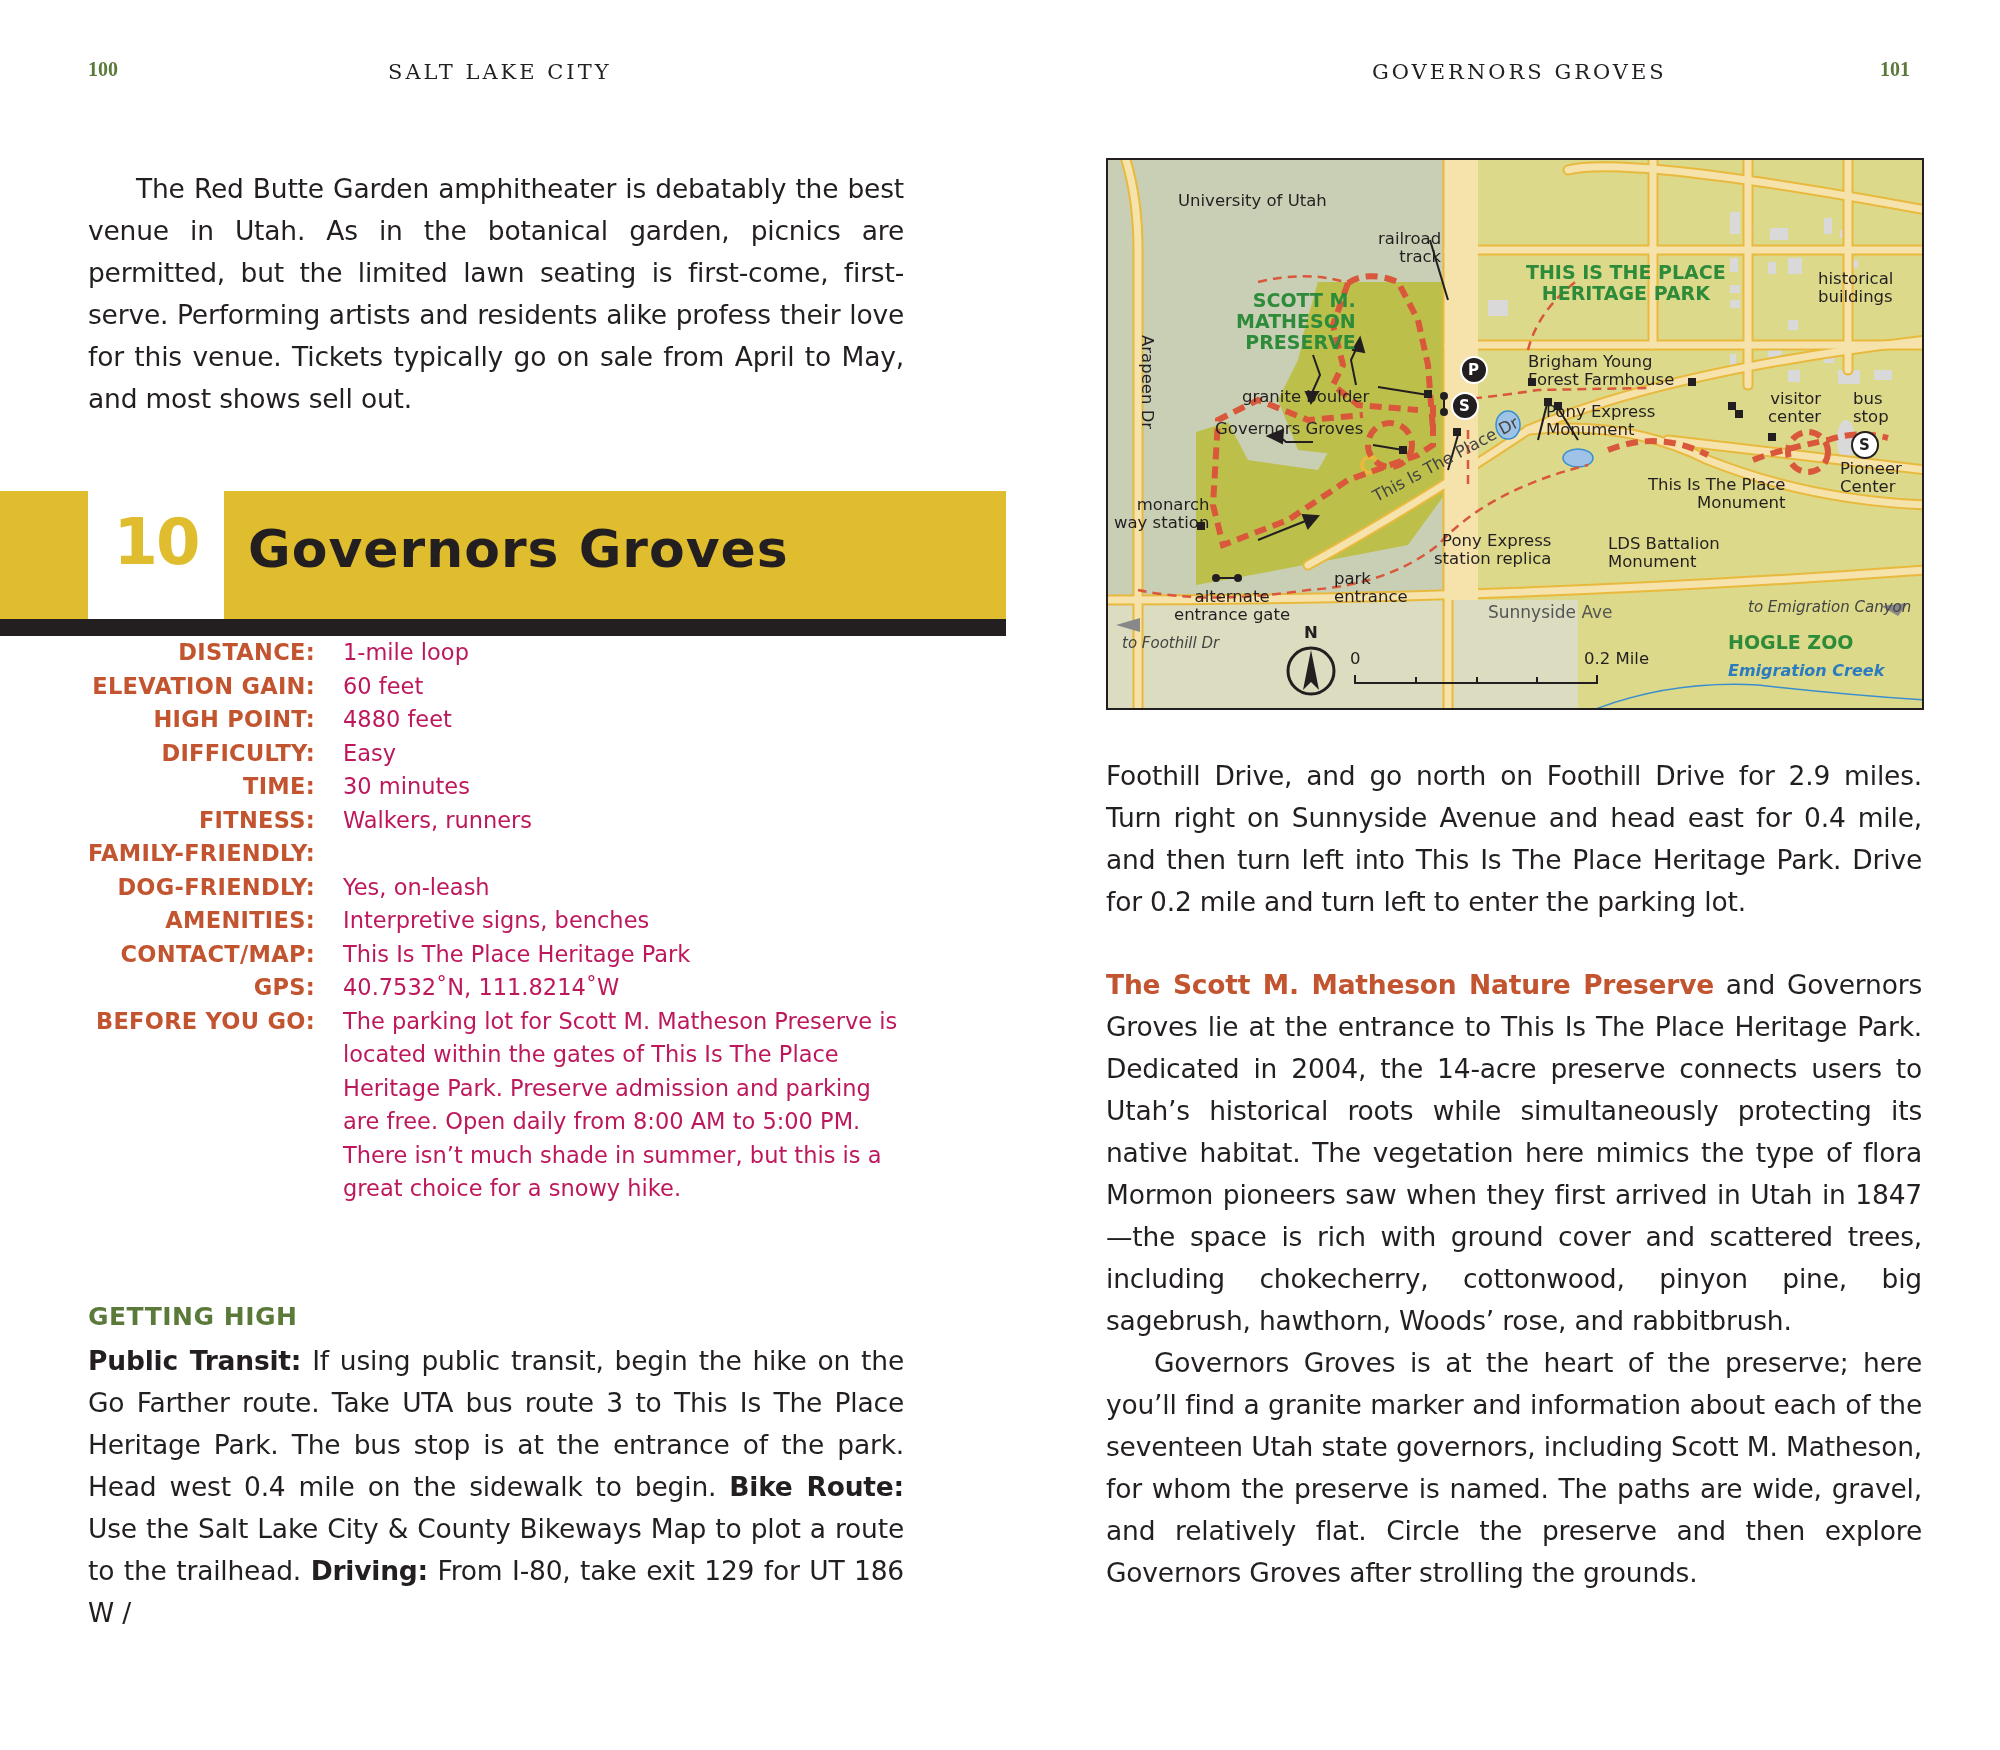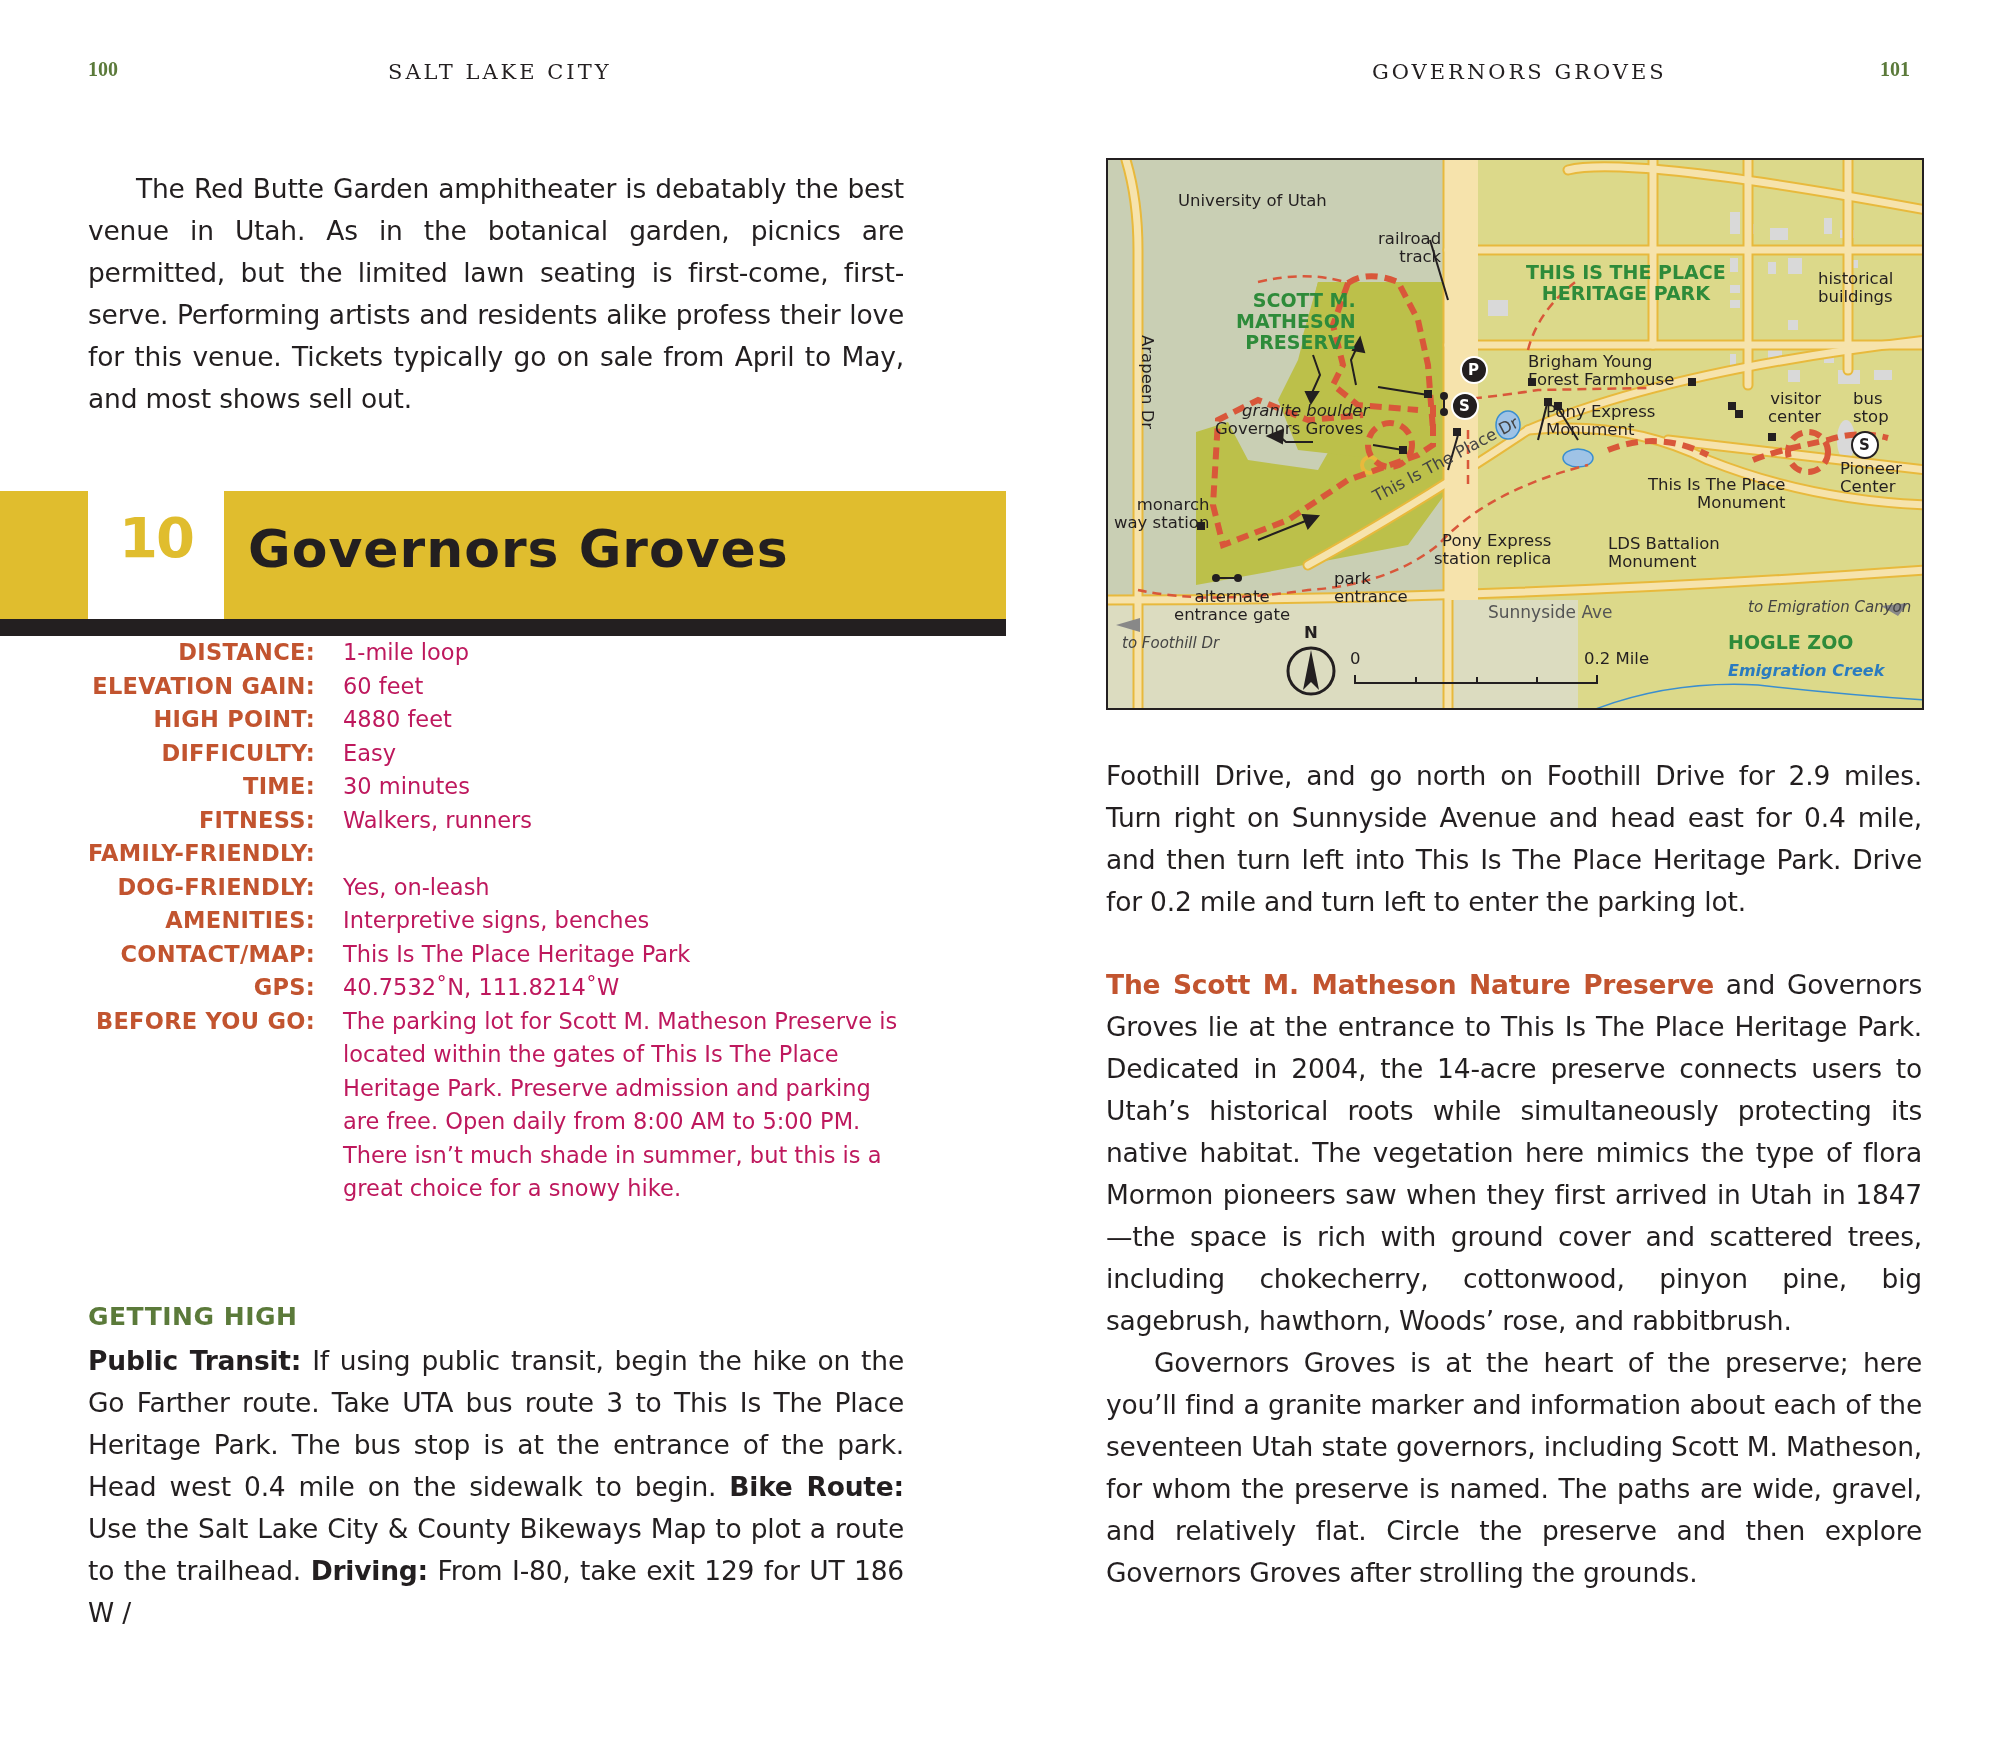--- a/index.html
+++ b/index.html
@@ -8,21 +8,21 @@
   .runhead { position:absolute; top:60px; font-family:"DejaVu Serif", serif; font-size:21px; letter-spacing:3px; color:#231f20; }
   .folio { position:absolute; top:58px; font-family:Liberation Serif, serif; font-size:20px; color:#5b7a3a; font-weight:bold; }
   .body-text { position:absolute; font-size:26.5px; line-height:42px; text-align:justify; color:#231f20; letter-spacing:-0.2px; }
   .body-text p { margin:0; }
   .indent { text-indent:48px; }
 
   
   .banner { position:absolute; left:0; top:491px; width:1006px; height:128px; }
   .banner .bar-left { position:absolute; left:0; top:0; width:88px; height:128px; background:#e0bd2e; }
   .banner .num-box { position:absolute; left:88px; top:0; width:136px; height:128px; background:#ffffff; }
-  .banner .num { position:absolute; left:0; width:136px; top:14px; text-align:center; font-size:56px; font-weight:bold; color:#e0bd2e; letter-spacing:-2px; }
+  .banner .num { position:absolute; left:0; width:136px; top:14px; text-align:center; font-size:64px; font-weight:bold; color:#e0bd2e; letter-spacing:-2px; }
   .banner .title-bg { position:absolute; left:224px; top:0; width:782px; height:128px; background:#e0bd2e; }
   .banner .title { position:absolute; left:24px; top:28px; font-size:52px; font-weight:bold; color:#231f20; letter-spacing:1px; }
   .banner .underline { position:absolute; left:0; top:128px; width:1006px; height:17px; background:#231f20; }
 
   
   .facts { position:absolute; left:70px; top:636px; width:840px; font-size:22.5px; }
   .fact-row { display:flex; line-height:33.5px; }
   .fact-label { width:245px; text-align:right; color:#c2542f; font-weight:bold; padding-right:28px; box-sizing:content-box; letter-spacing:0.3px; }
   .fact-value { flex:1; color:#be185d; }
 
@@ -271,21 +271,21 @@
   <div class="mlabel mgreen" style="left:128px; top:130px; text-align:right; white-space:pre;">SCOTT M.
 MATHESON
 PRESERVE</div>
   <div class="mlabel mgreen" style="left:418px; top:102px; text-align:center; white-space:pre;">THIS IS THE PLACE
 HERITAGE PARK</div>
   <div class="mlabel" style="left:710px; top:110px; white-space:pre;">historical
 buildings</div>
   <div class="mlabel" style="left:20px; top:230px; transform:rotate(90deg); transform-origin:left top; left:48px; top:175px;">Arapeen Dr</div>
   <div class="mlabel" style="left:420px; top:193px; white-space:pre;">Brigham Young
 Forest Farmhouse</div>
-  <div class="mlabel" style="left:134px; top:242px;font-style:italic;">granite boulder</div>
+  <div class="mlabel" style="left:134px; top:228px;">granite boulder</div>
   <div class="mlabel" style="left:107px; top:260px;">Governors Groves</div>
   <div class="mlabel" style="left:660px; top:230px; text-align:right; white-space:pre;">visitor
 center</div>
   <div class="mlabel" style="left:745px; top:230px; white-space:pre;">bus
 stop</div>
   <div class="mlabel" style="left:438px; top:243px; white-space:pre;">Pony Express
 Monument</div>
   <div class="mlabel" style="left:262px; top:330px; transform:rotate(-28deg); transform-origin:left top; color:#444;">This Is The Place Dr</div>
   <div class="mlabel" style="left:732px; top:300px; white-space:pre;">Pioneer
 Center</div>

